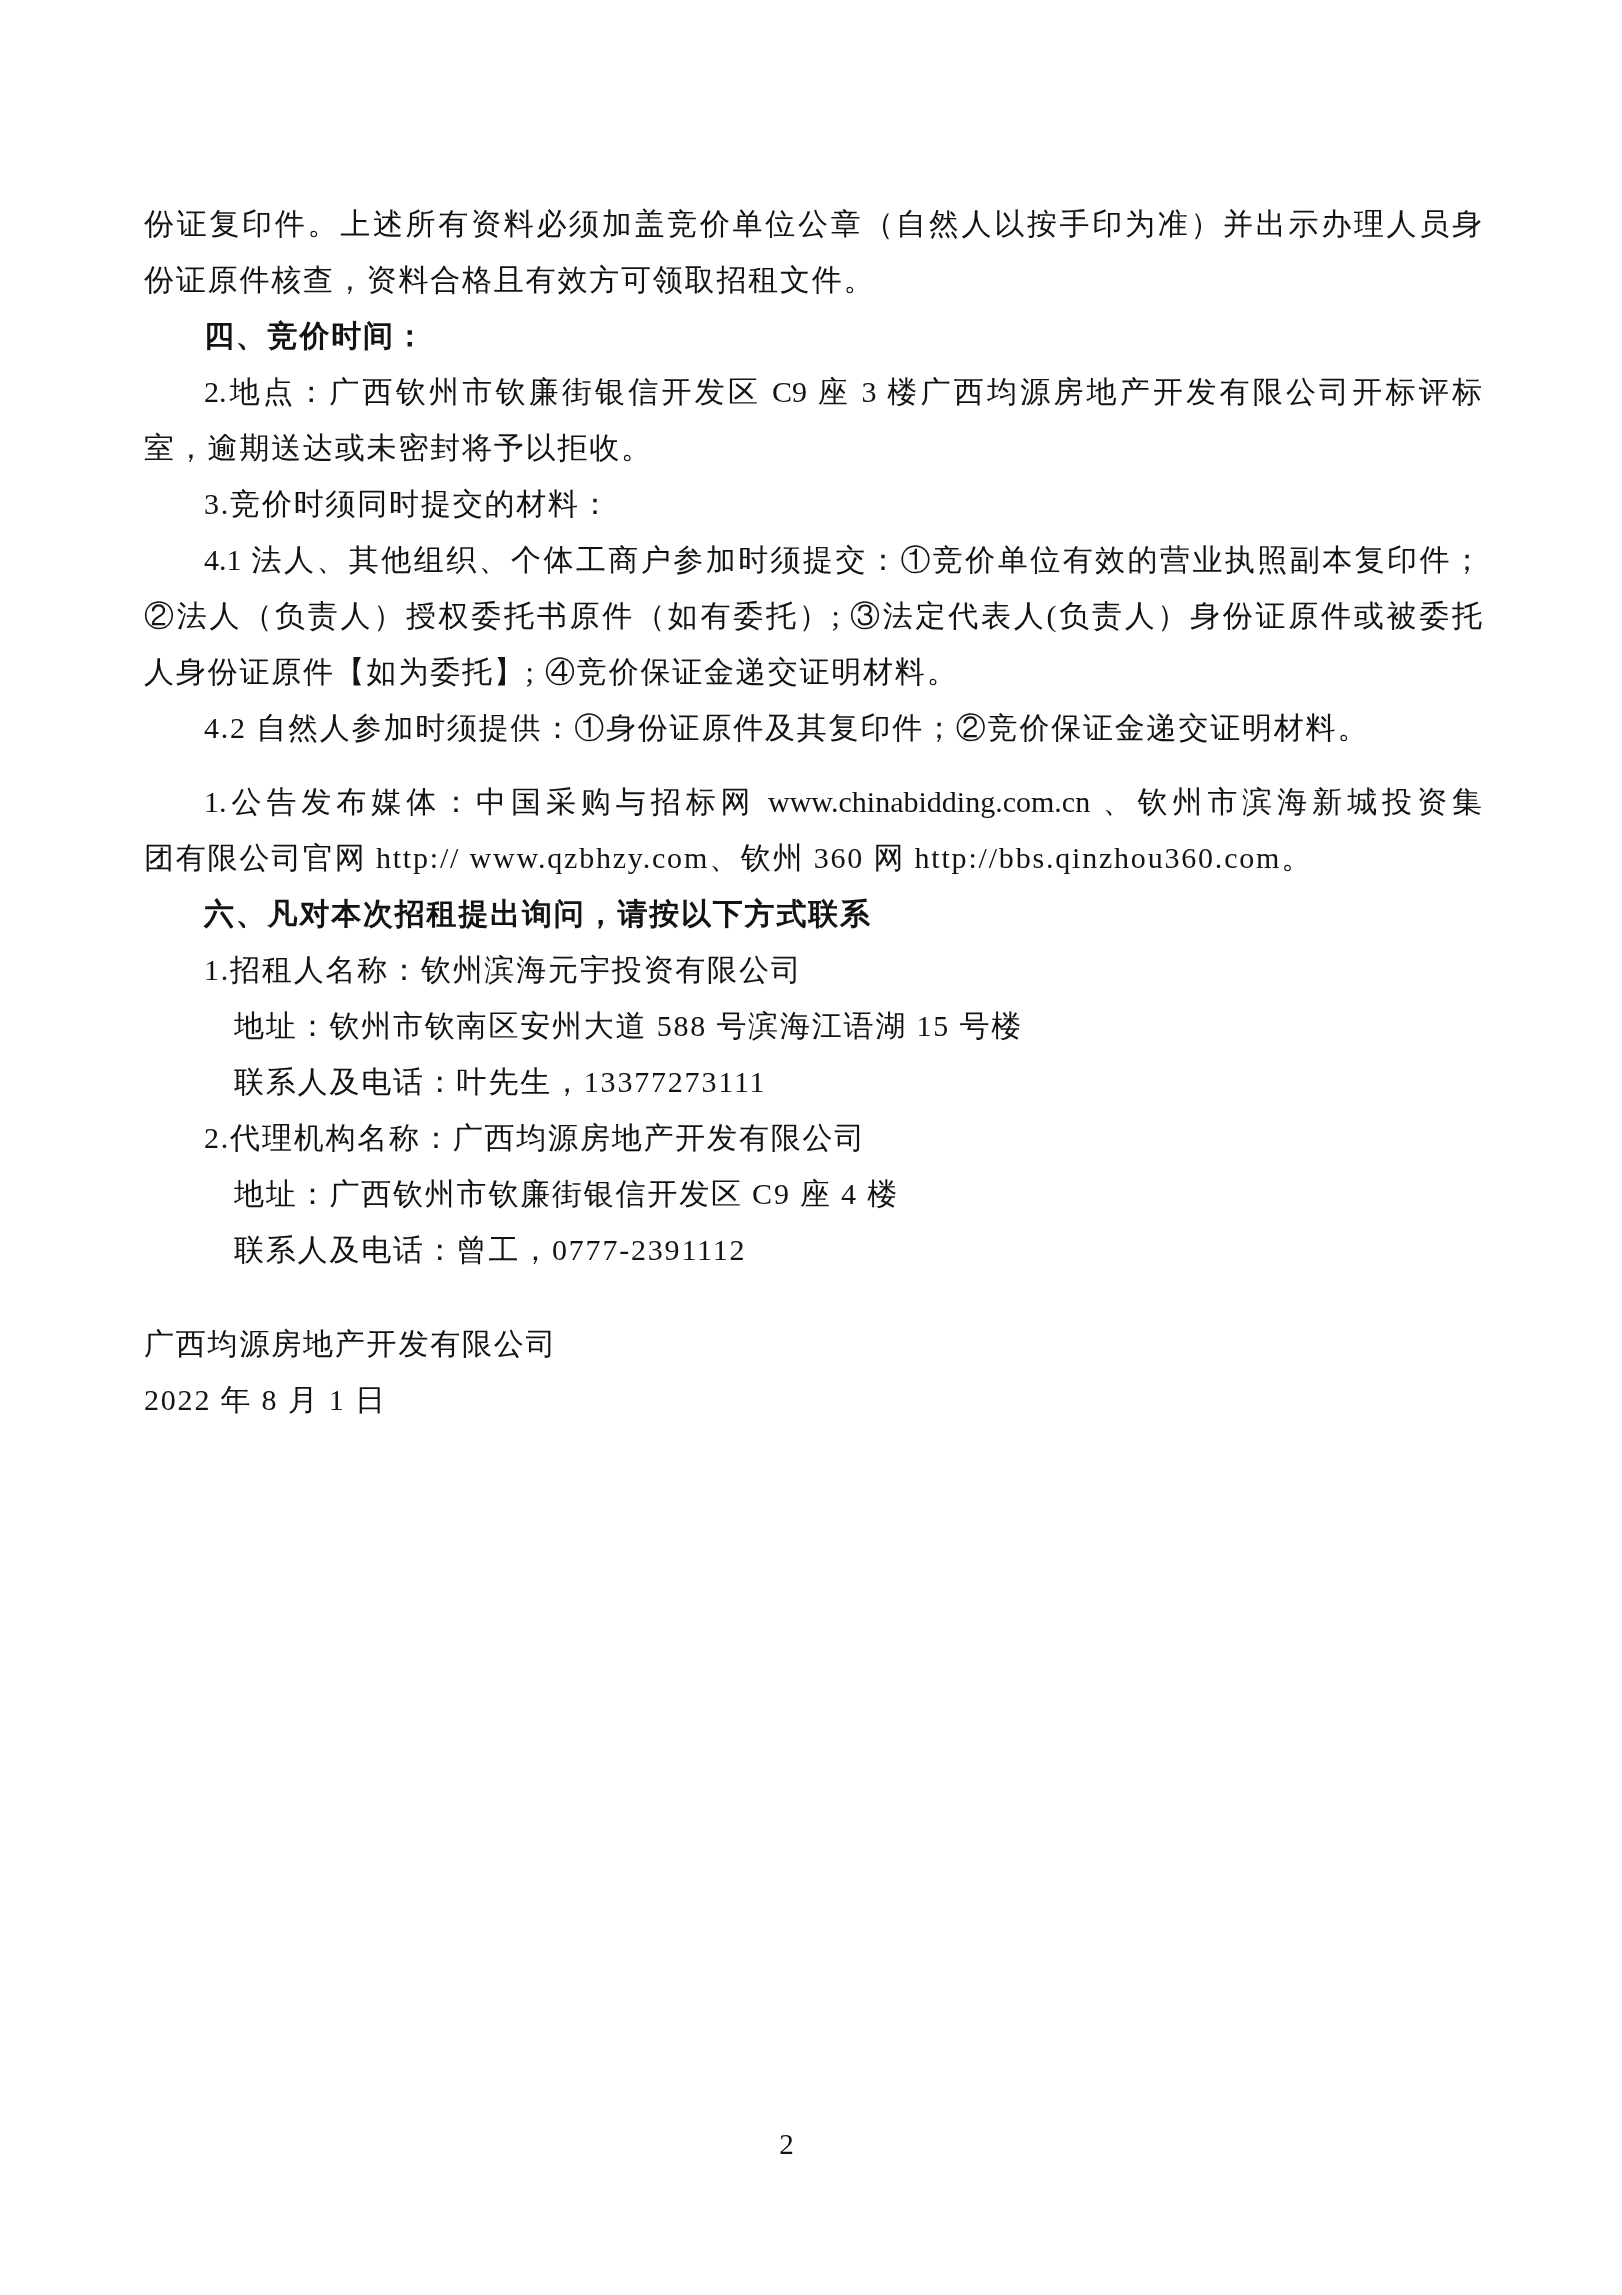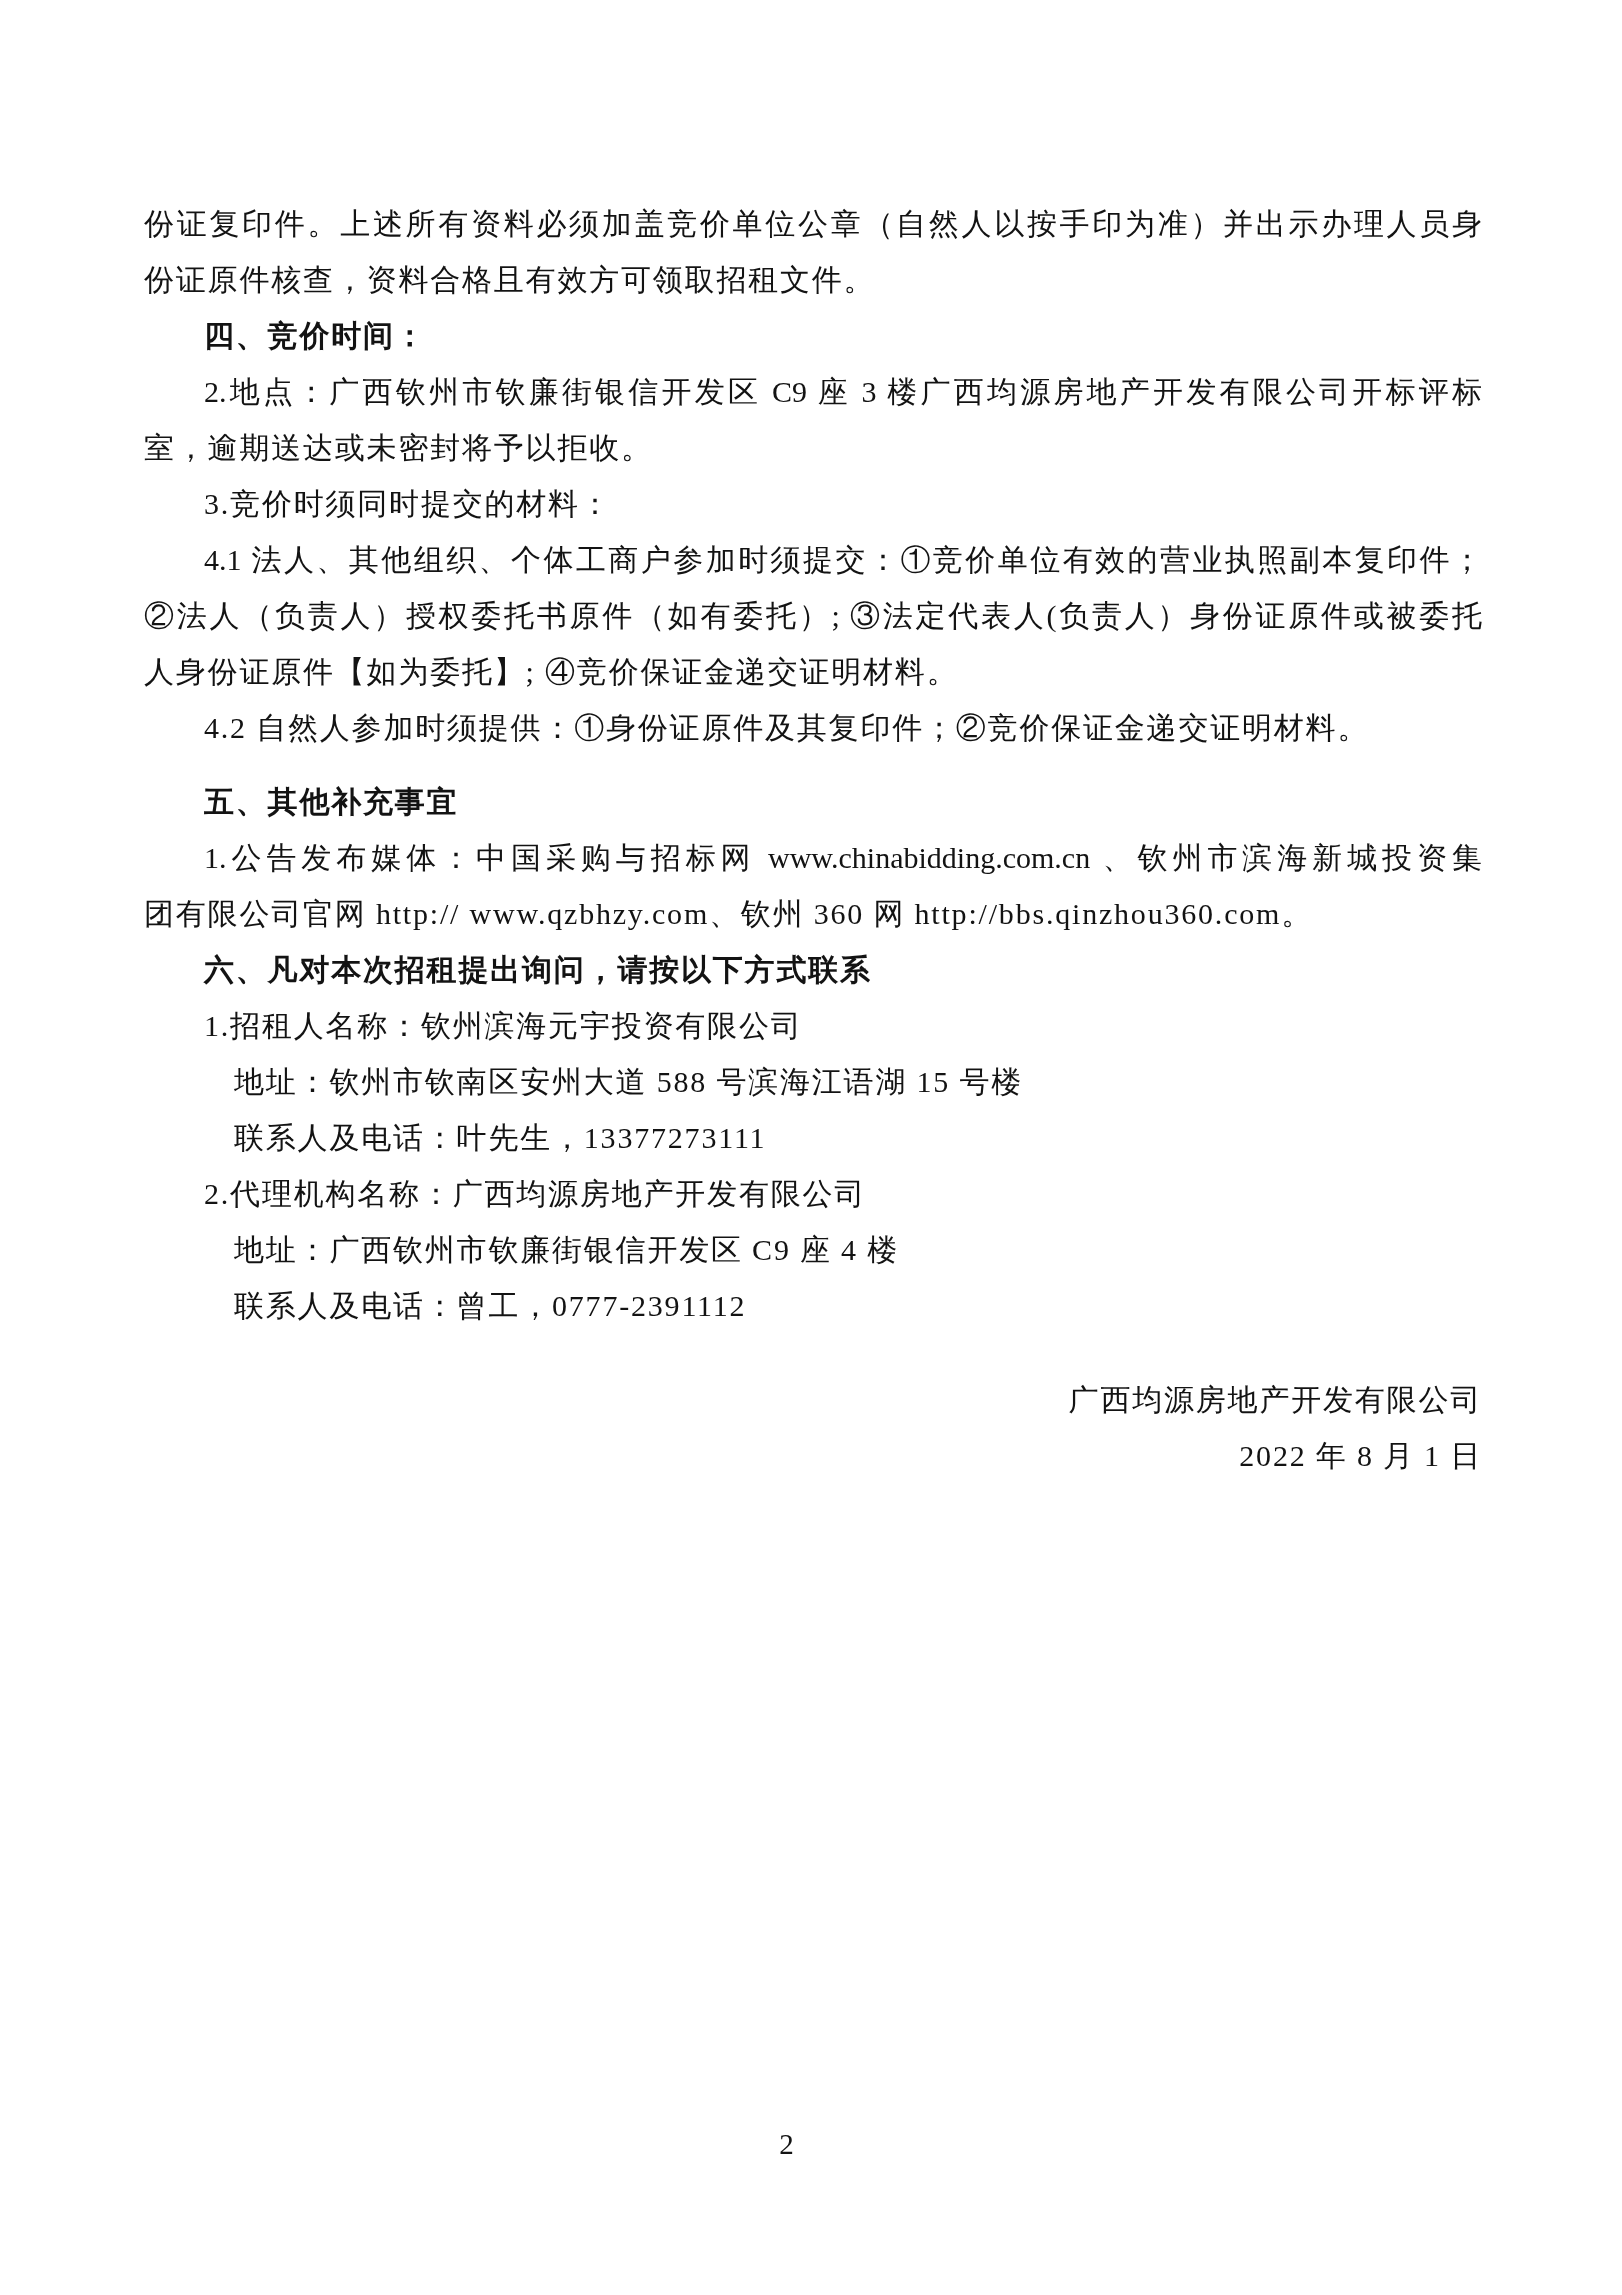--- a/index.html
+++ b/index.html
@@ -9,21 +9,21 @@
     color:#131313; overflow:hidden;
   }
   .content { position:absolute; left:144px; top:196px; width:1338px; }
   .ln { height:56px; line-height:56px; font-size:30px; letter-spacing:0.06em; }
   .fill { text-align:justify; text-align-last:justify; letter-spacing:0; }
   .ind2 { text-indent:2em; }
   .ind3 { text-indent:3em; }
   .bold { font-weight:700; }
   .gap-a { height:18.3px; }
   .gap-b { height:38px; }
-  .sig { text-align:right; letter-spacing:0.06em; }
+  .sig { text-align:left; letter-spacing:0.06em; }
   .footer {
     position:absolute; left:0; right:0; top:2125px; height:39px;
     text-align:center; font-size:29px; line-height:39px;
   }
 </style>
 </head>
 <body>
 
 <div class="page">
   <div class="content">
@@ -35,21 +35,20 @@
     <div class="ln ind2 fill">2.地点：广西钦州市钦廉街银信开发区 C9 座 3 楼广西均源房地产开发有限公司开标评标</div>
     <div class="ln">室，逾期送达或未密封将予以拒收。</div>
     <div class="ln ind2">3.竞价时须同时提交的材料：</div>
     <div class="ln ind2 fill">4.1 法人、其他组织、个体工商户参加时须提交：①竞价单位有效的营业执照副本复印件；</div>
     <div class="ln fill">②法人（负责人）授权委托书原件（如有委托）; ③法定代表人(负责人）身份证原件或被委托</div>
     <div class="ln">人身份证原件【如为委托】; ④竞价保证金递交证明材料。</div>
     <div class="ln ind2">4.2 自然人参加时须提供：①身份证原件及其复印件；②竞价保证金递交证明材料。</div>
 
     <div class="gap-a"></div>
 
-    <div class="ln ind2 bold">五、其他补充事宜</div>
     <div class="ln ind2 fill">1.公告发布媒体：中国采购与招标网 www.chinabidding.com.cn 、钦州市滨海新城投资集</div>
     <div class="ln">团有限公司官网 http:// www.qzbhzy.com、钦州 360 网 http://bbs.qinzhou360.com。</div>
 
     <div class="ln ind2 bold">六、凡对本次招租提出询问，请按以下方式联系</div>
     <div class="ln ind2">1.招租人名称：钦州滨海元宇投资有限公司</div>
     <div class="ln ind3">地址：钦州市钦南区安州大道 588 号滨海江语湖 15 号楼</div>
     <div class="ln ind3">联系人及电话：叶先生，13377273111</div>
     <div class="ln ind2">2.代理机构名称：广西均源房地产开发有限公司</div>
     <div class="ln ind3">地址：广西钦州市钦廉街银信开发区 C9 座 4 楼</div>
     <div class="ln ind3">联系人及电话：曾工，0777-2391112</div>

